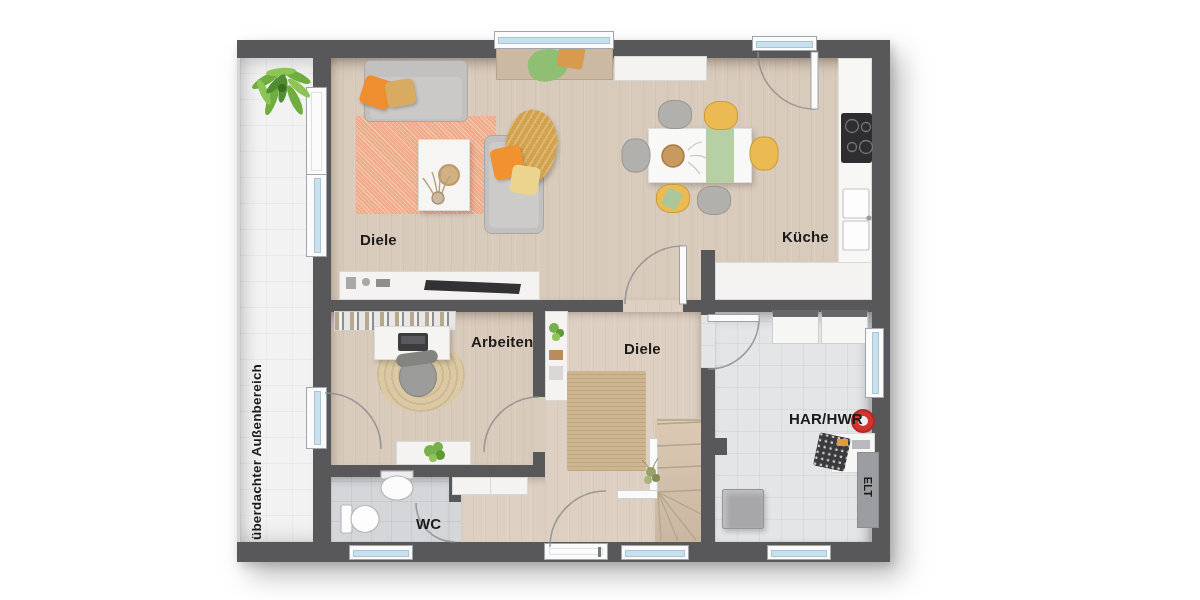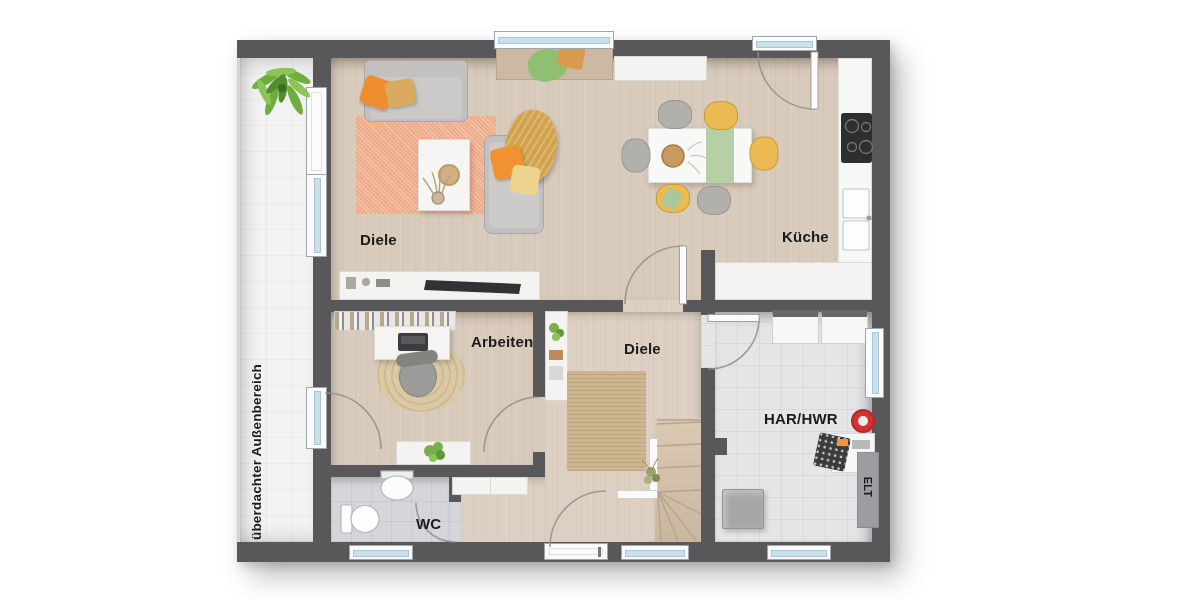--- a/index.html
+++ b/index.html
@@ -290,21 +290,21 @@
           <path d="M652 470 q3 -8 6 -12"></path>
           <path d="M650 470 q-4 -7 -8 -10"></path>
         </g>
     </g>
   </svg>
 
   <div class="a lbl" style="left:360px;top:231px;">Diele</div>
   <div class="a lbl" style="left:782px;top:228px;">Küche</div>
   <div class="a lbl" style="left:471px;top:333px;">Arbeiten</div>
   <div class="a lbl" style="left:624px;top:340px;">Diele</div>
-  <div class="a lbl" style="left:764px;top:410px;">HAR/HWR</div>
+  <div class="a lbl" style="left:789px;top:410px;">HAR/HWR</div>
   <div class="a lbl" style="left:416px;top:515px;">WC</div>
   <div class="a" style="left:868px;top:487px;width:0;height:0;">
     <span class="lbl" style="position:absolute;font-size:11px;transform:translate(-50%,-50%) rotate(90deg);display:block;">ELT</span>
   </div>
   <div class="a" style="left:256px;top:452px;width:0;height:0;">
     <span class="lbl" style="position:absolute;font-size:13.5px;transform:translate(-50%,-50%) rotate(-90deg);display:block;">überdachter Außenbereich</span>
   </div>
 
 </div>
 

